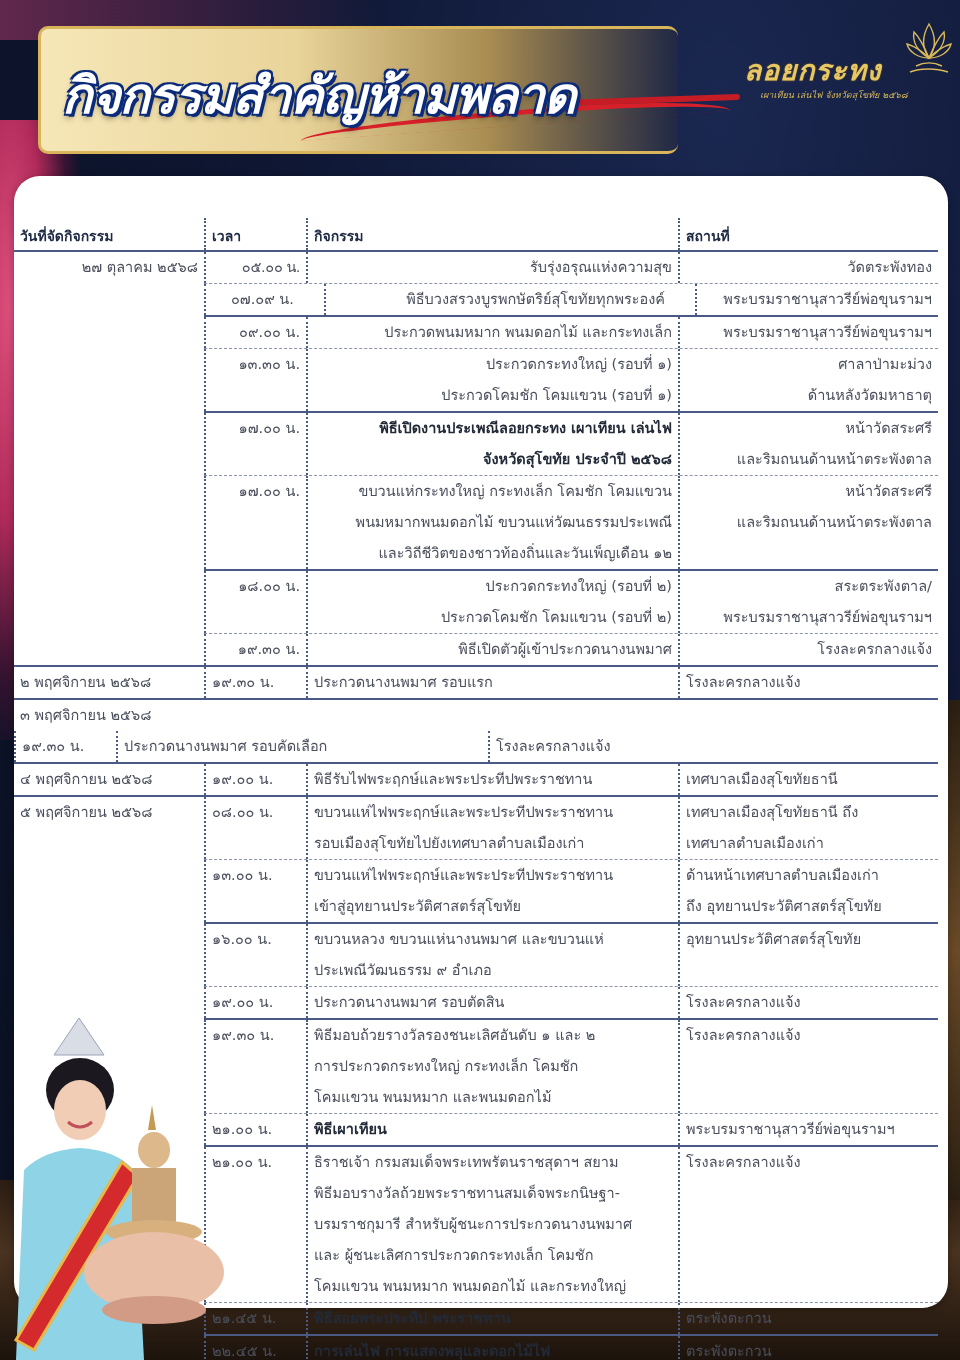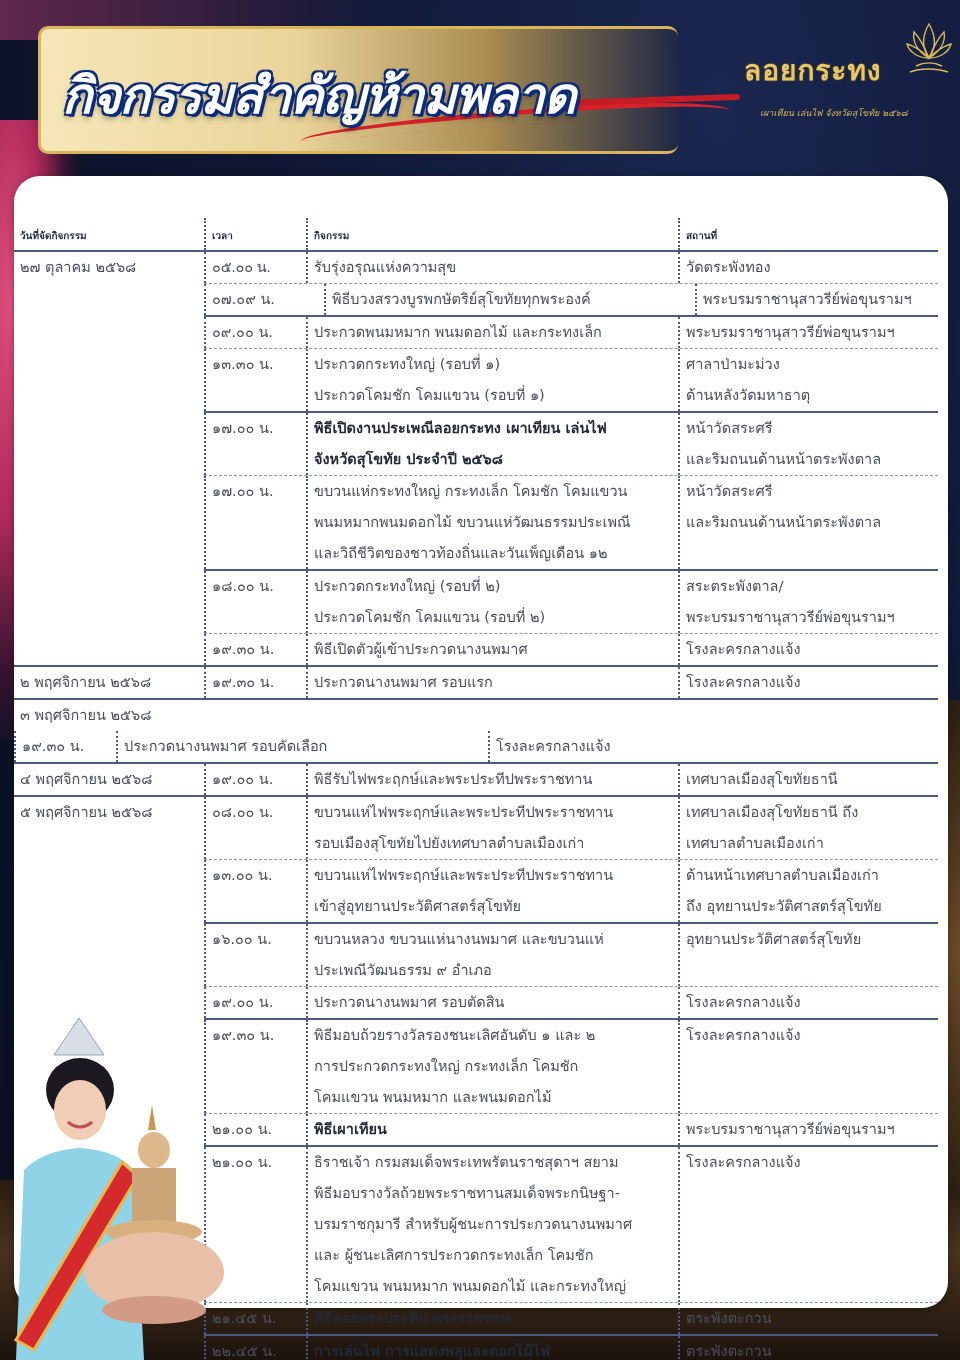--- a/index.html
+++ b/index.html
@@ -49,27 +49,27 @@
   }
   .banner-swoosh2 {
     position: absolute; left: 560px; top: 97px; width: 180px; height: 6px;
     background: #c51c26; transform: rotate(-2deg); border-radius: 3px;
   }
 
   
   .logo { position: absolute; left: 738px; top: 18px; width: 212px; height: 90px; }
   .logo-text {
     position: absolute; left: 6px; top: 30px;
-    font-family: "DejaVu Serif", serif; font-weight: bold;
+    font-family: "DejaVu Serif", serif; font-style: italic; font-weight: bold;
     font-size: 28px; color: #e8c766; letter-spacing: 1px;
     text-shadow: 0 0 2px #7a5a18;
   }
   .logo-sub {
     position: absolute; left: 22px; top: 70px;
-    font-size: 9px; color: #d9b85a; font-style: italic; white-space: nowrap; margin-top: 18px;
+    font-size: 9px; color: #d9b85a; font-style: italic; white-space: nowrap;
   }
   .logo-lotus { position: absolute; left: 168px; top: 0; width: 46px; height: 60px; }
 
   
   .card {
     position: absolute; left: 14px; top: 176px; width: 934px; height: 1132px;
     background: #ffffff; border-radius: 26px;
     box-shadow: 0 2px 8px rgba(0,0,0,0.3);
   }
 
@@ -78,21 +78,21 @@
     position: absolute; left: 14px; top: 218px; width: 924px;
     font-size: 14.5px; color: #4a4f5c;
   }
   .row { display: flex; position: relative; }
   .cell { padding: 0 6px; }
   .c-date { width: 190px; }
   .c-time { width: 102px; border-left: 2px dotted #4b5a85; }
   .c-act { width: 372px; border-left: 2px dotted #4b5a85; }
   .c-loc { width: 260px; border-left: 2px dotted #4b5a85; }
 
-  .hdr .cell { font-weight: bold; font-size: 10px; color: #1f2a44; height: 32px; line-height: 36px; }
+  .hdr .cell { font-weight: bold; font-size: 14px; color: #1f2a44; height: 32px; line-height: 36px; }
   .hdr { border-bottom: 2px solid #4b5a85; }
 
   .line { height: 31px; line-height: 30px; white-space: nowrap; }
   .bold { font-weight: bold; color: #222a38; }
 
   .person {
     position: absolute; left: 4px; top: 1010px; width: 220px; height: 350px;
   }
 </style>
 </head>
@@ -127,21 +127,21 @@
 <div class="card"></div>
 
 <div class="sched" id="sched">
   <div class="row hdr">
     <div class="cell c-date" style="border-left:none">วันที่จัดกิจกรรม</div>
     <div class="cell c-time">เวลา</div>
     <div class="cell c-act">กิจกรรม</div>
     <div class="cell c-loc">สถานที่</div>
   </div>
   <div id="sched-body">
-      <div class="row" style="border-bottom: 2px solid rgb(75, 90, 133);">
+      <div class="row" style="border-bottom: 2px solid rgb(75, 90, 133); text-align: right;">
         <div class="cell c-date line">๒๗ ตุลาคม ๒๕๖๘</div>
         <div style="width: 734px;">
           <div class="row" style="border-bottom: 1px dashed rgb(140, 148, 168); font-family: Liberation Serif, serif;">
             <div class="cell c-time">
               <div class="line">๐๕.๐๐ น.</div>
             </div>
             <div class="cell c-act">
               <div class="line">รับรุ่งอรุณแห่งความสุข</div>
             </div>
             <div class="cell c-loc">

